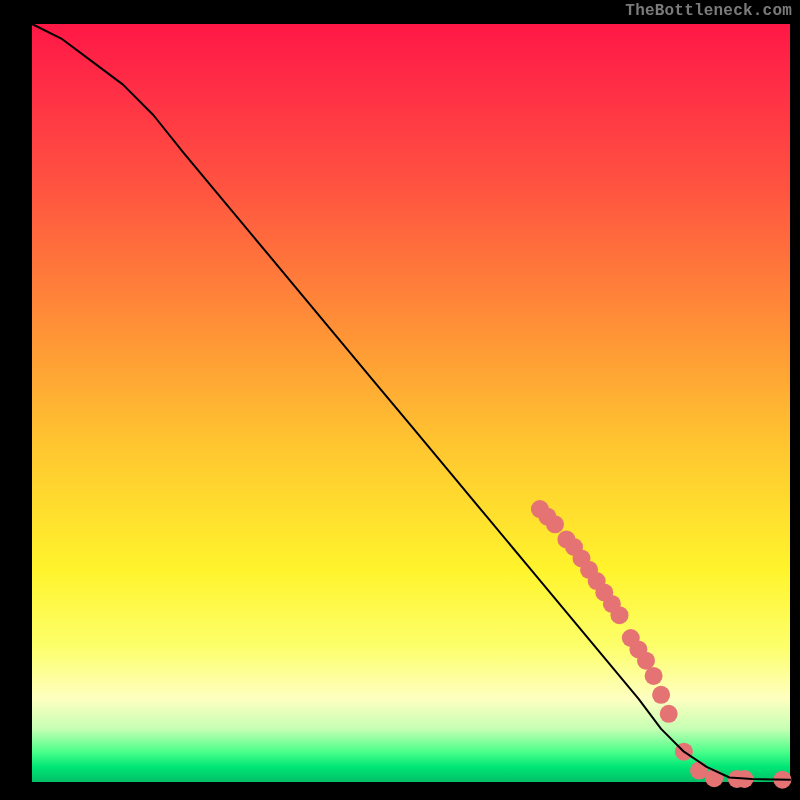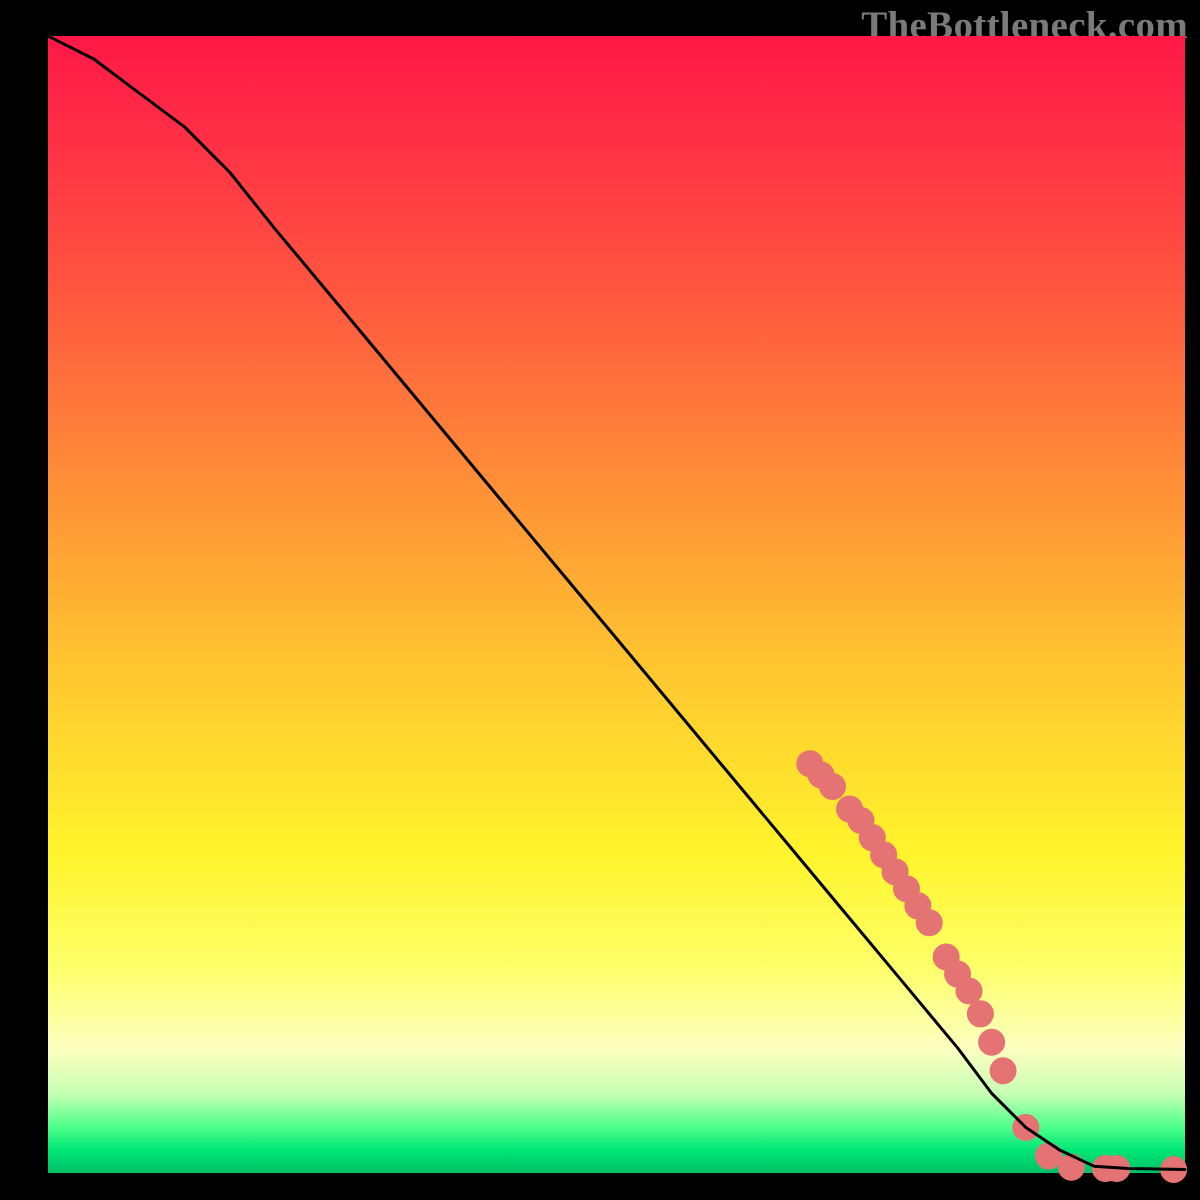--- a/index.html
+++ b/index.html
@@ -44,22 +44,22 @@
     left: 0;
     top: 0;
     width: 758px;
     height: 758px;
     overflow: visible;
   }
   .watermark {
     position: absolute;
     top: 2px;
     right: 8px;
-    font-family: Liberation Serif, serif;
-    font-size: 26px;
+    font-family: Liberation Mono, monospace;
+    font-size: 16px;
     font-weight: 600;
     color: #7a7a7a;
     letter-spacing: 0.2px;
     user-select: none;
   }
 </style>
 </head>
 <body>
 
 <div class="stage">

